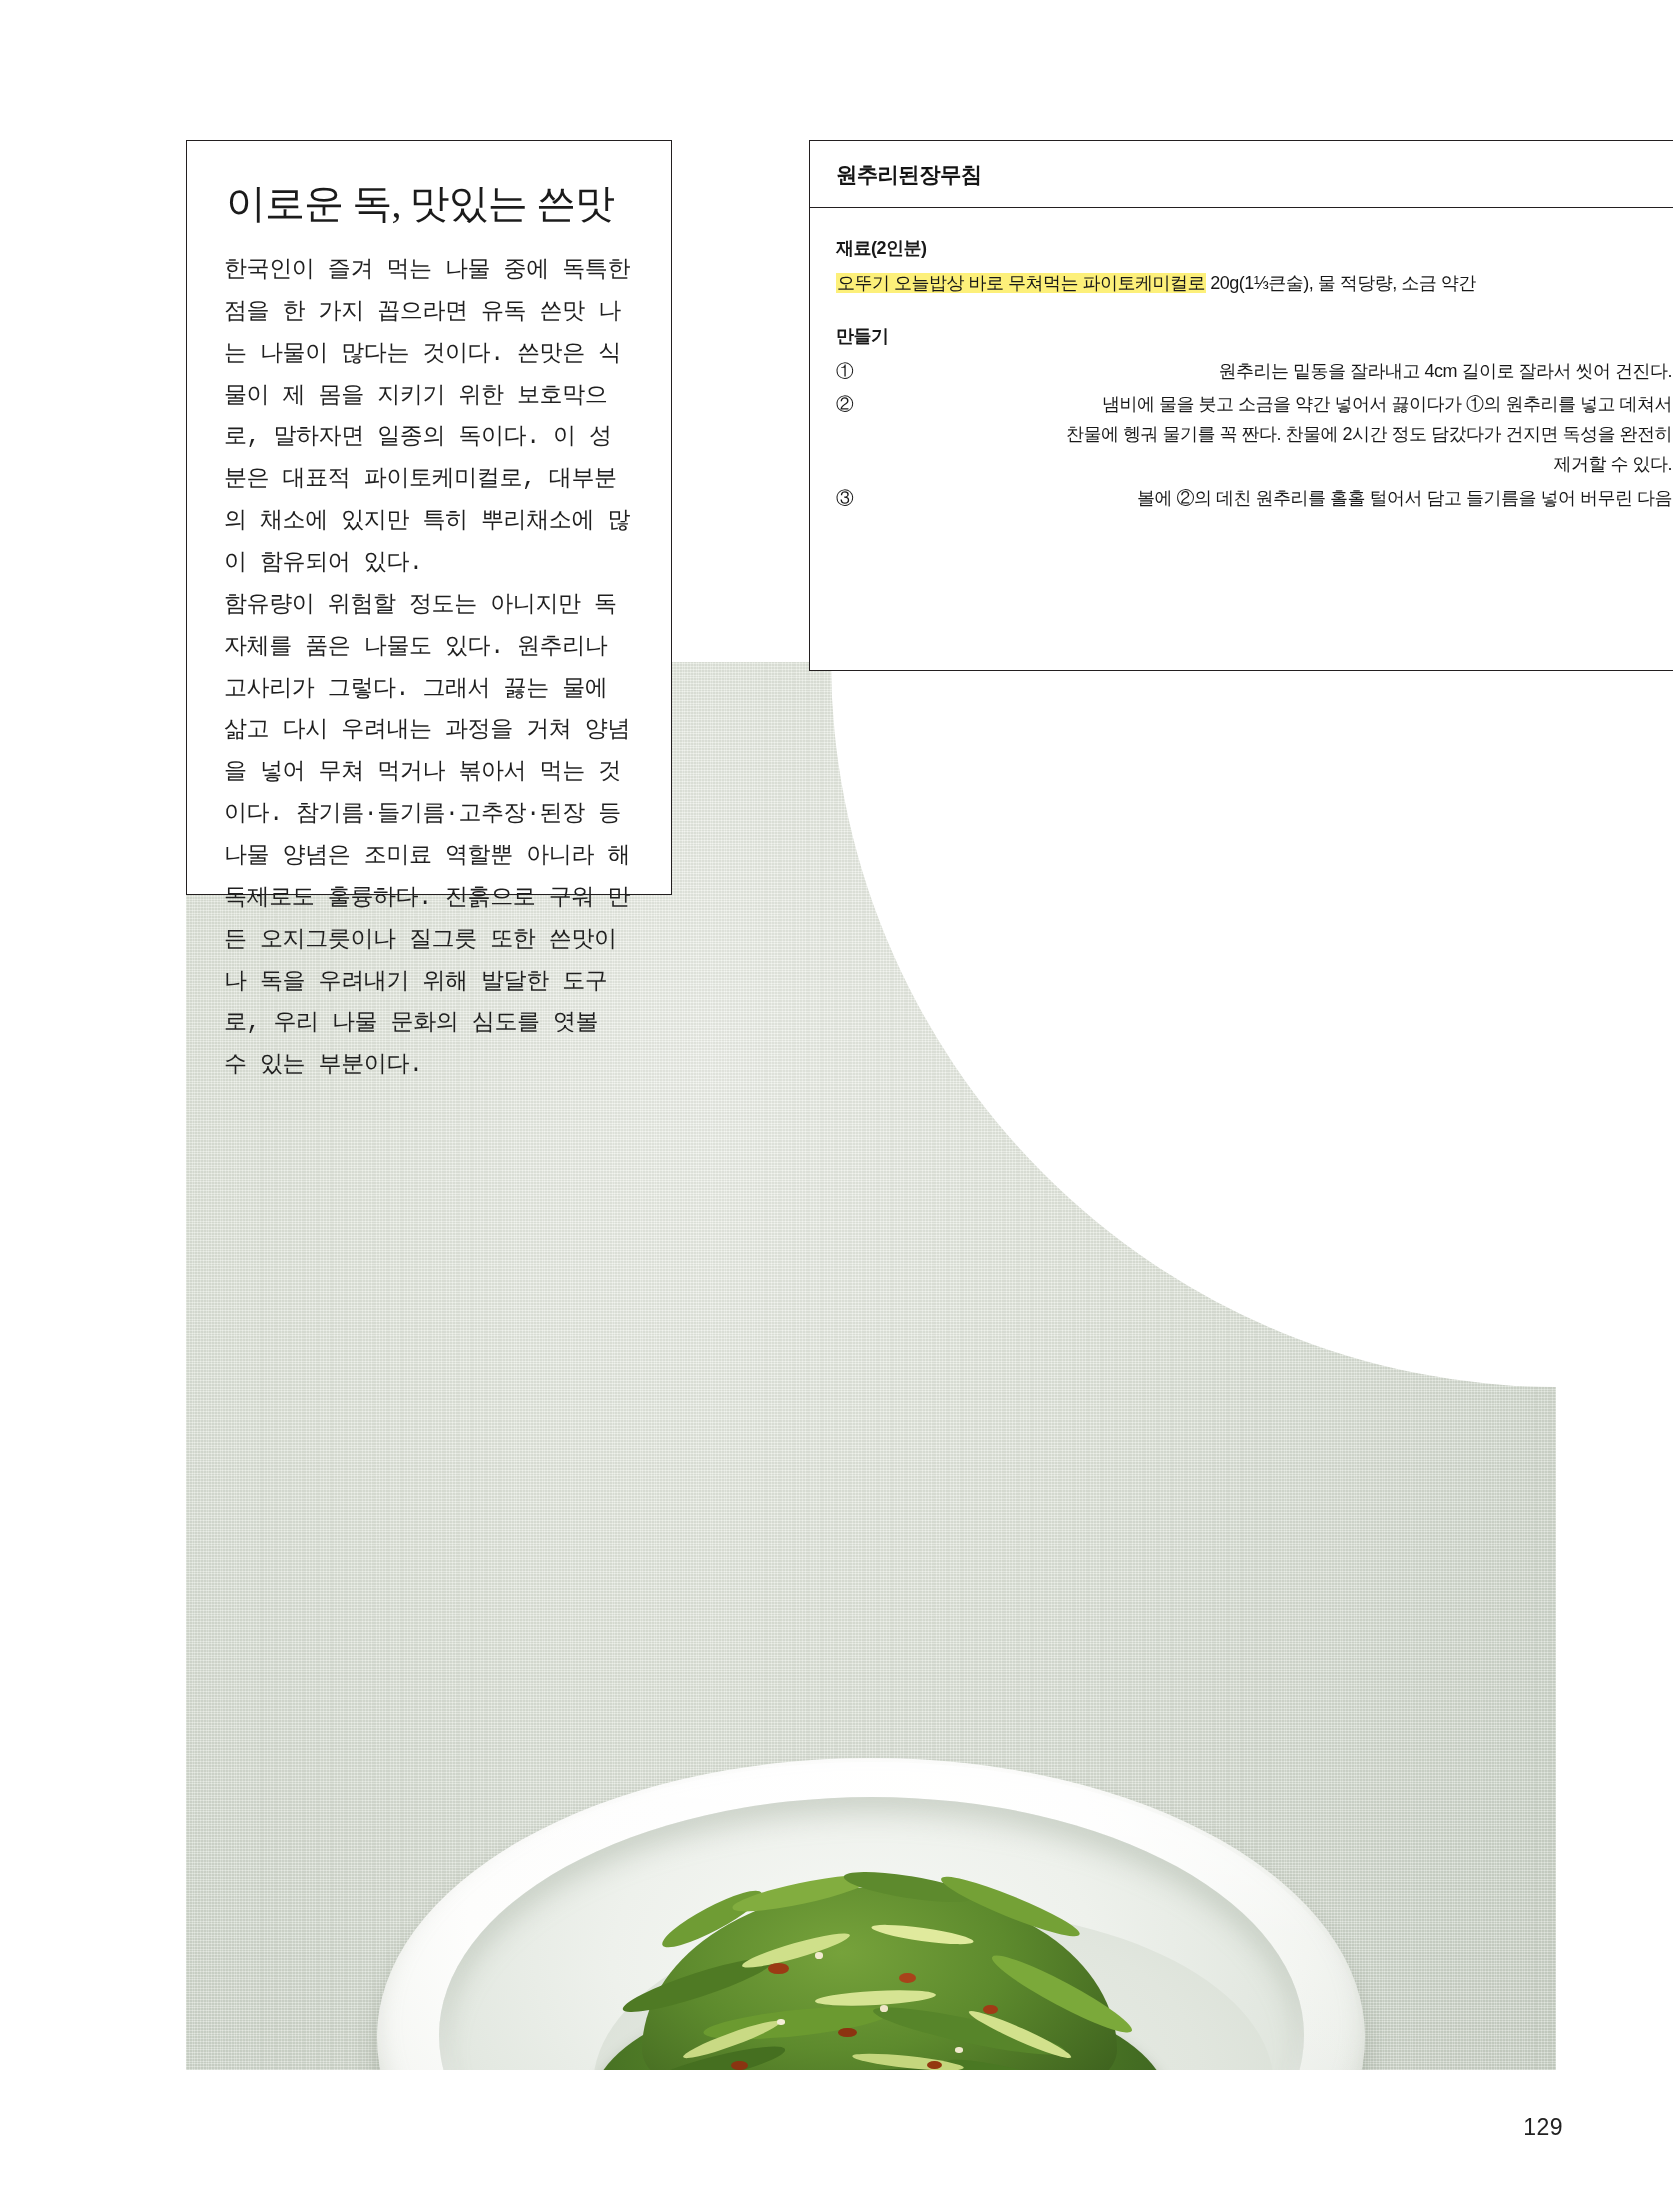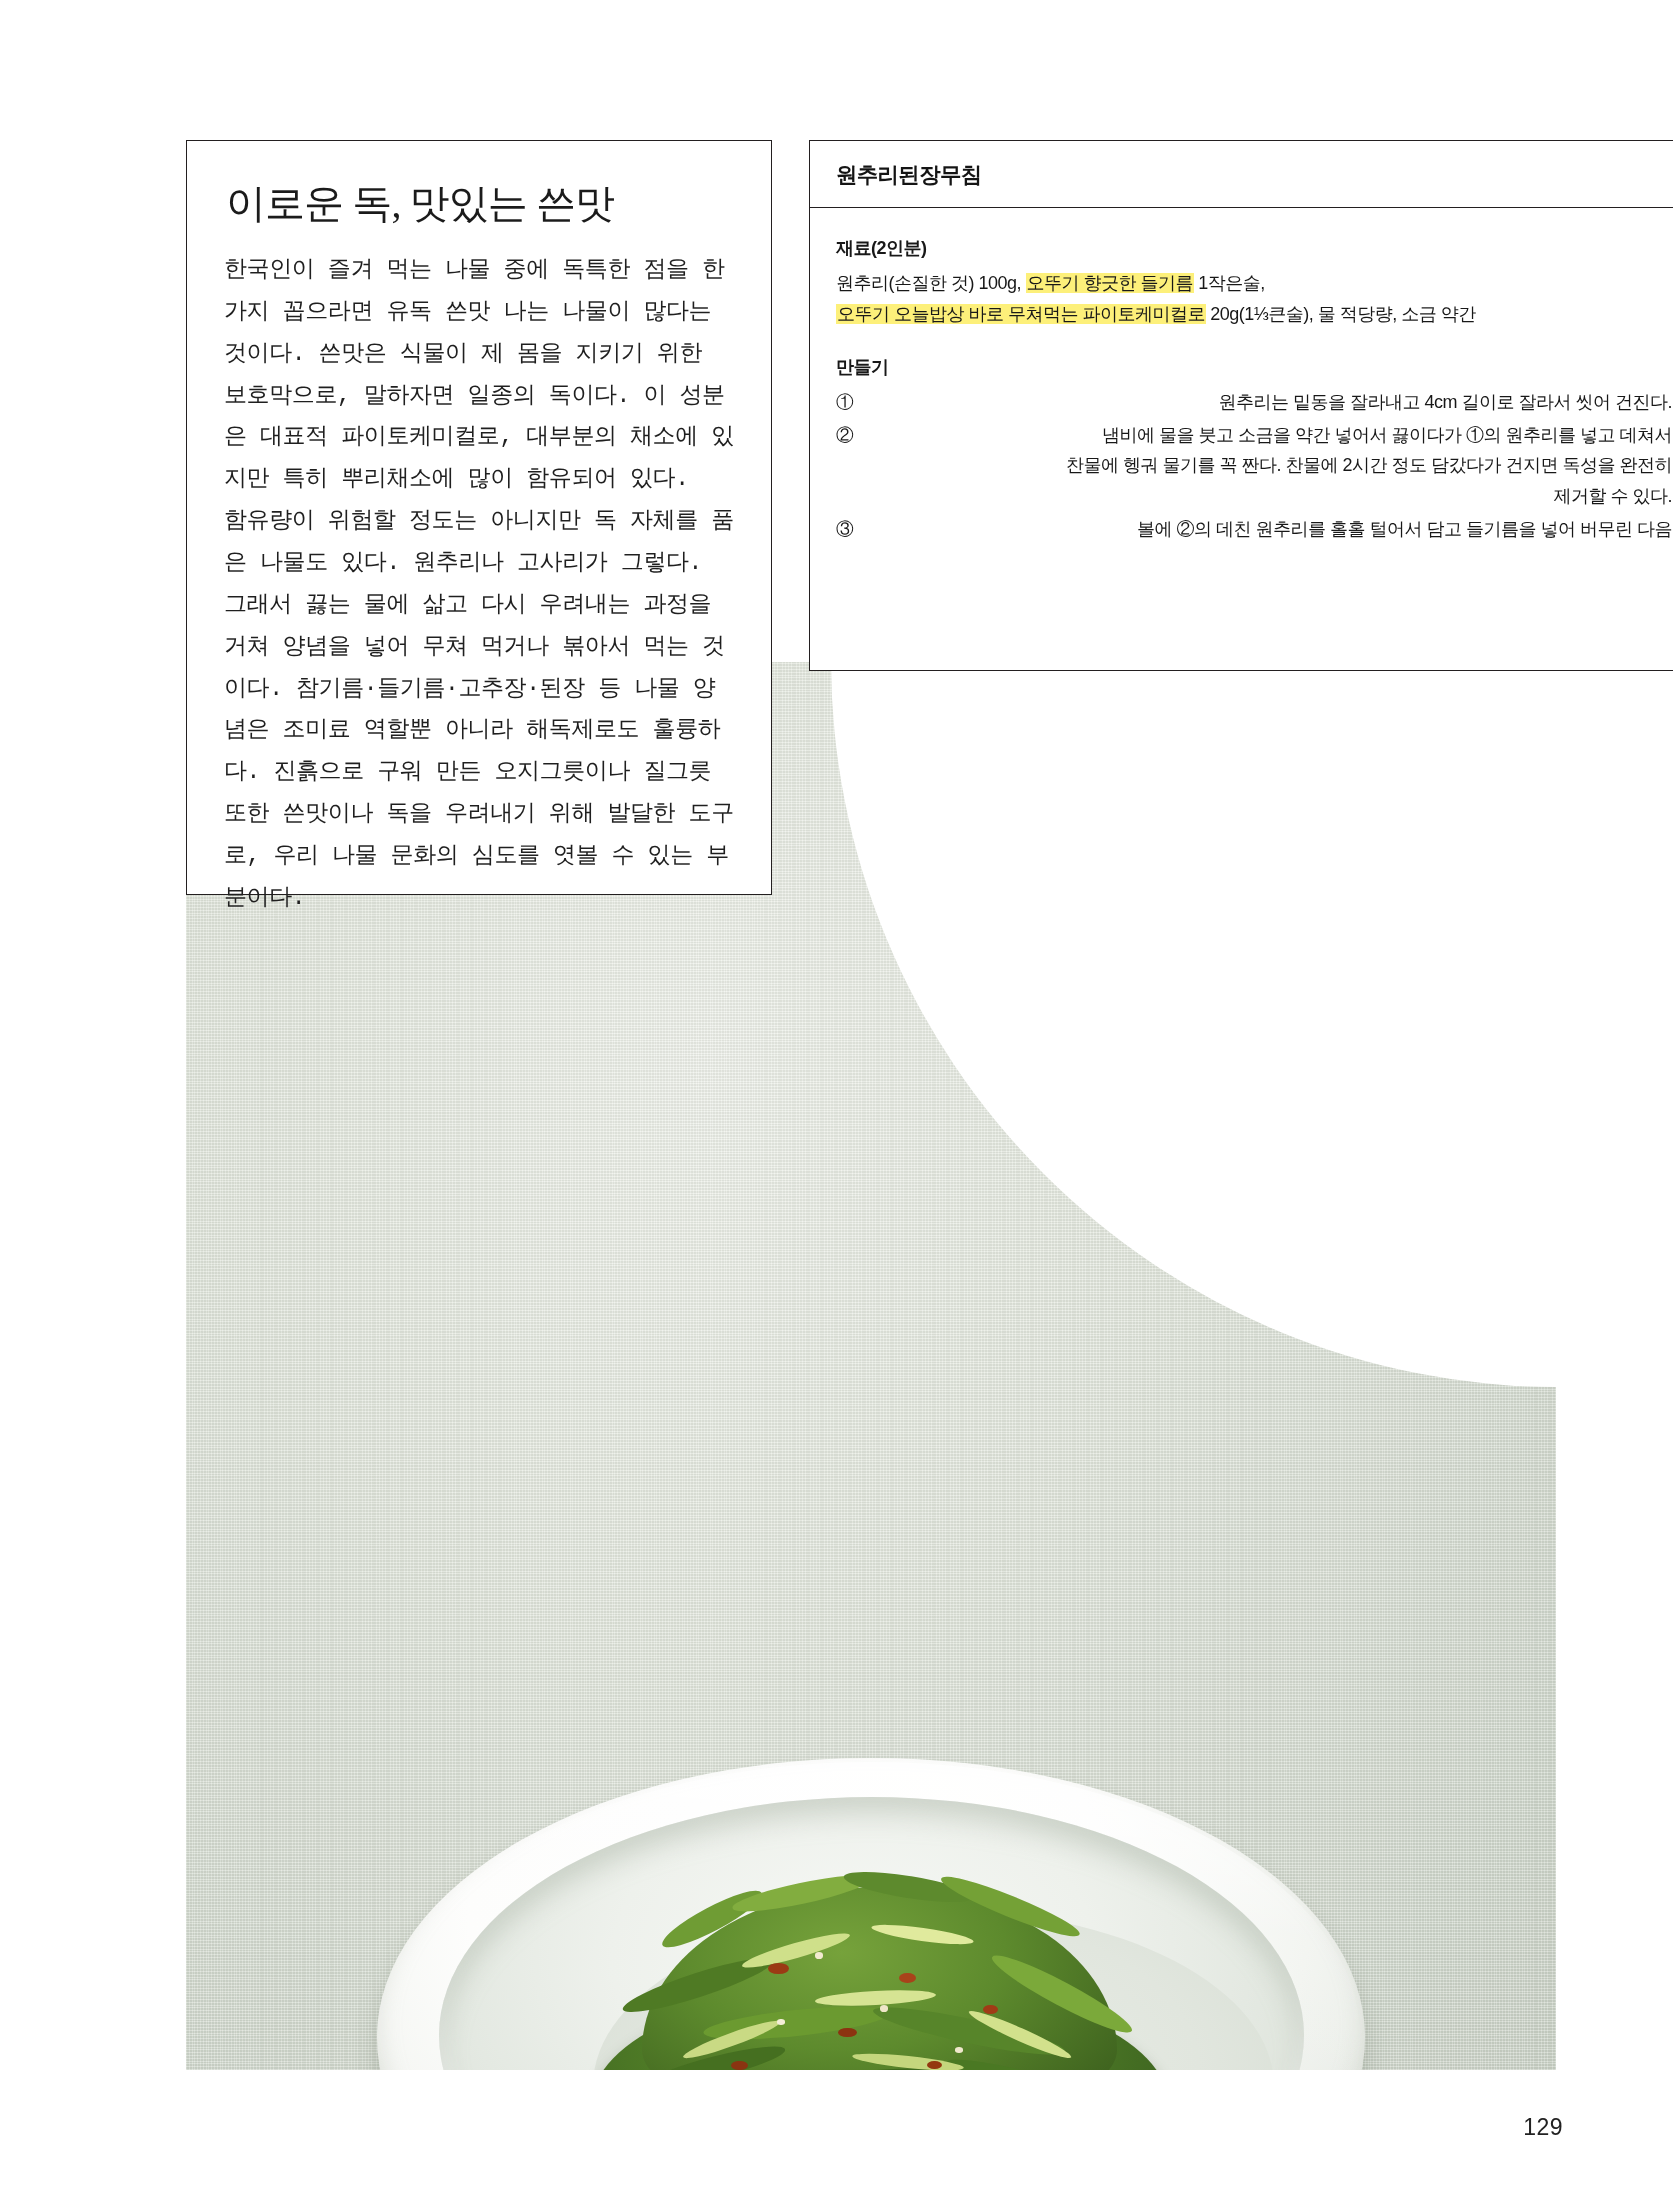--- a/index.html
+++ b/index.html
@@ -126,21 +126,21 @@
     border-radius: 50%;
     transform-origin: center;
   }
   .hl { position: absolute; border-radius: 50%; }
 
   
   .essay-box {
     position: absolute;
     left: 186px;
     top: 140px;
-    width: 586px;
+    width: 486px;
     height: 755px;
     background: #ffffff;
     border: 0.9px solid #231f20;
     box-sizing: border-box;
     padding: 41px 37px 0 37px;
   }
   .essay-title {
     font-family: "Liberation Serif", serif;
     font-size: 40px;
     letter-spacing: -0.9px;
@@ -289,23 +289,20 @@
 
 <div class="recipe-box">
   <div class="recipe-head">
     <span class="recipe-title">원추리된장무침</span>
   </div>
   <div class="recipe-body">
 
     <div class="sec-label">재료(2인분)</div>
     <div class="ing-lines">
       <div>
-        <span>원추리(손질한 것) 100g, </span><span class="hlt">오뚜기 향긋한 들기름</span><span> 1작은술,</span>
-      </div>
-      <div>
         <span class="hlt">오뚜기 오늘밥상 바로 무쳐먹는 파이토케미컬로</span><span> 20g(1⅓큰술), 물 적당량, 소금 약간</span>
       </div>
     </div>
 
     <div class="sec-label">만들기</div>
     <div class="steps">
 
       <div class="step">
         <div class="step-num">①</div>
         <div class="step-text">

